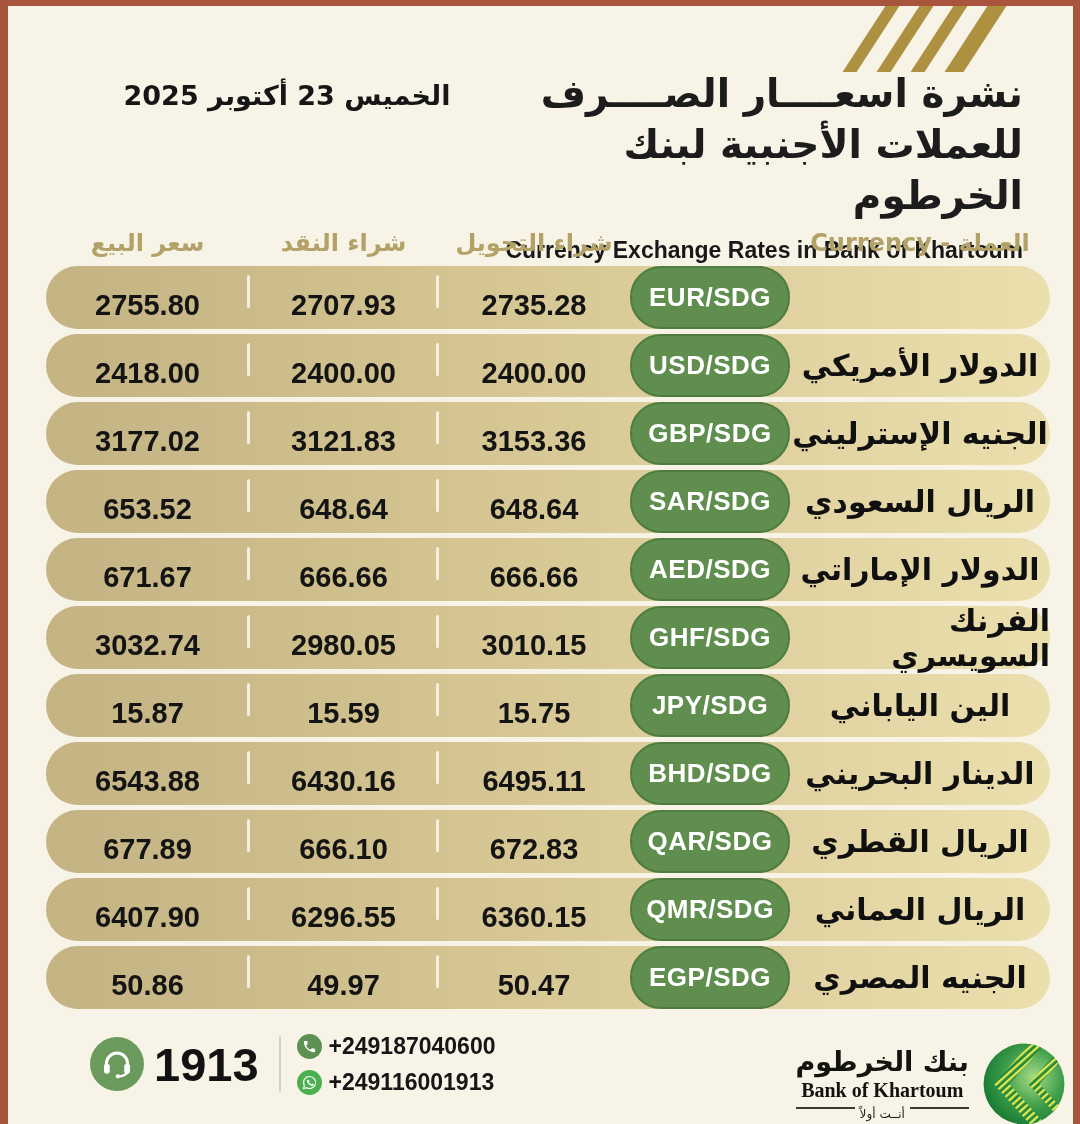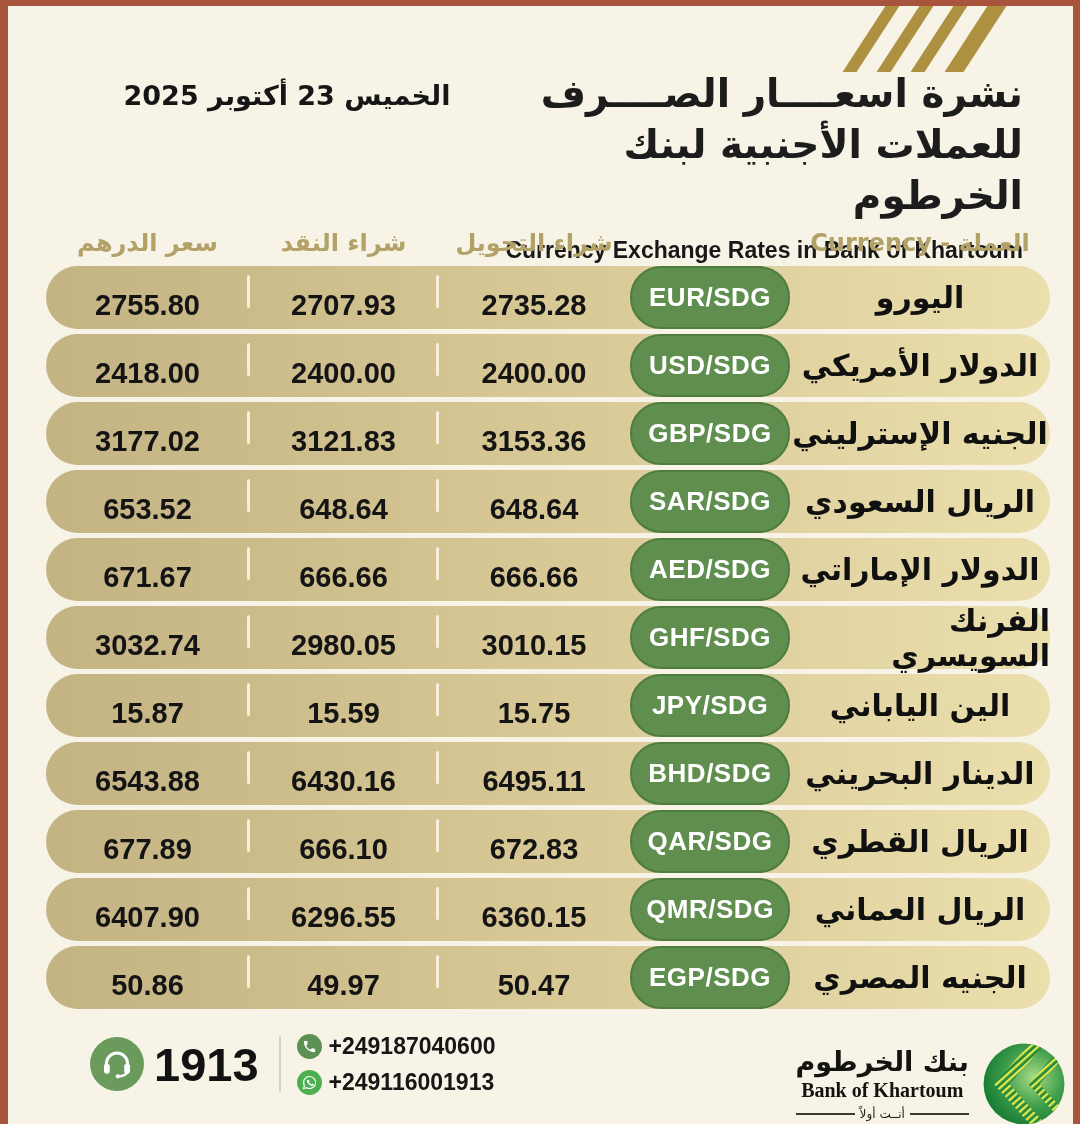--- a/index.html
+++ b/index.html
@@ -57,21 +57,21 @@
   .foot-divider{width:2px;height:56px;background:#d4d0c2;margin:0 16px 0 20px;}
   .contact-col{display:flex;flex-direction:column;gap:9px;}
   .contact-line{display:flex;align-items:center;gap:7px;}
   .phone-circle{width:25px;height:25px;background:#5d9153;}
   .wa-circle{width:25px;height:25px;background:#4cb050;}
   .contact-number{font-size:23px;font-weight:bold;color:#161616;font-family:"Liberation Sans",sans-serif;}
   .logo{display:flex;align-items:center;gap:12px;margin-right:6px;margin-top:40px;}
   .logo-text{display:flex;flex-direction:column;align-items:center;color:#13140f;}
   .logo-ar{font-size:27px;font-weight:bold;direction:rtl;line-height:30px;}
   .logo-en{font-size:20px;font-weight:bold;font-family:"Liberation Serif",serif;margin-top:2px;}
-  .logo-tagline{display:flex;align-items:center;gap:5px;margin-top:5px;width:100%;}
+  .logo-tagline{display:flex;gap:5px;margin-top:5px;width:100%;}
   .logo-tagline .dash{flex:1;height:1.5px;background:#3a3b33;}
   .tagline-text{font-size:12px;direction:rtl;white-space:nowrap;color:#23241c;}
   .sphere{width:86px;height:86px;}
 </style>
 </head>
 <body>
 
 <div class="page">
 
   <div class="stripes">
@@ -88,33 +88,32 @@
   <div class="title-block">
     <div class="title-ar">
       <div>نشرة اسعــــار الصــــرف</div>
       <div>للعملات الأجنبية لبنك الخرطوم</div>
     </div>
     <div class="title-en">Currency Exchange Rates in Bank of Khartoum</div>
   </div>
 
   <div class="table">
     <div class="grid col-headers">
-      <div class="h">سعر الدرهم</div>
+      <div class="h">سعر البيع</div>
       <div class="h">شراء النقد</div>
       <div class="h">شراء التحويل</div>
       <div class="h"></div>
       <div class="h">العملة - Currency</div>
     </div>
     <div class="rows">
     <div class="row grid">
       <div class="cell div">2755.80</div>
       <div class="cell div">2707.93</div>
       <div class="cell">2735.28</div>
       <div class="badge">EUR/SDG</div>
-      <div class="name">اليورو</div>
     </div>
 
     <div class="row grid">
       <div class="cell div">2418.00</div>
       <div class="cell div">2400.00</div>
       <div class="cell">2400.00</div>
       <div class="badge">USD/SDG</div>
       <div class="name">الدولار الأمريكي</div>
     </div>
 

